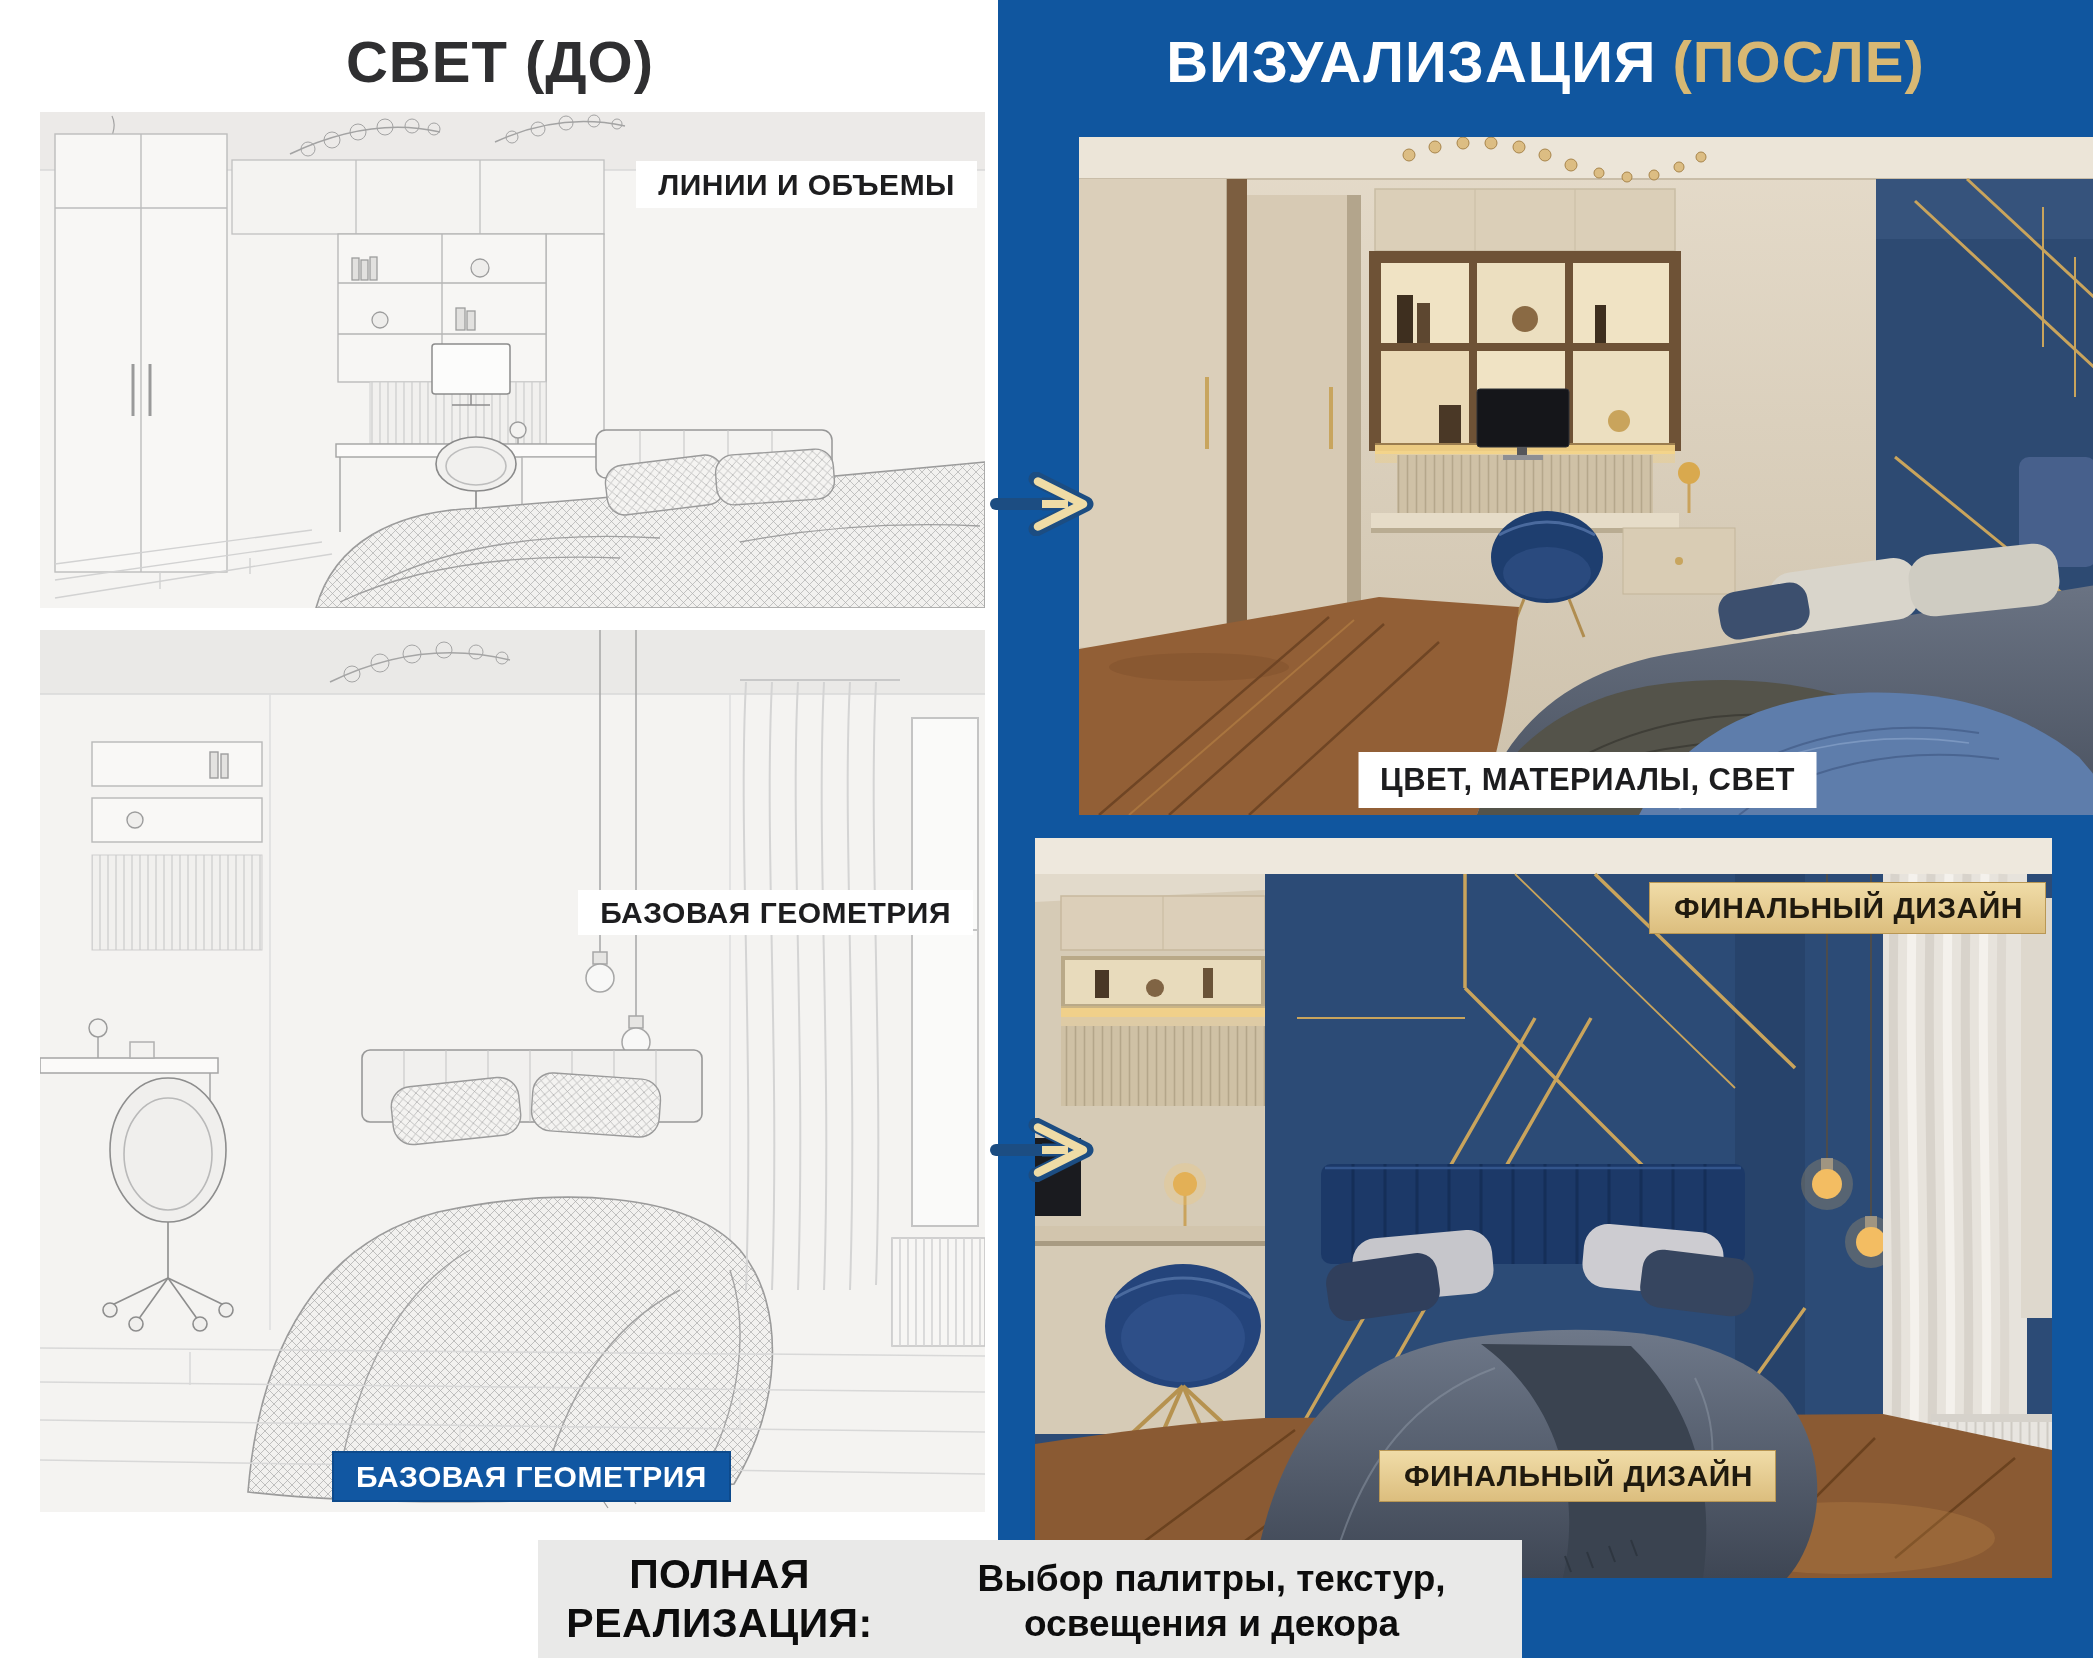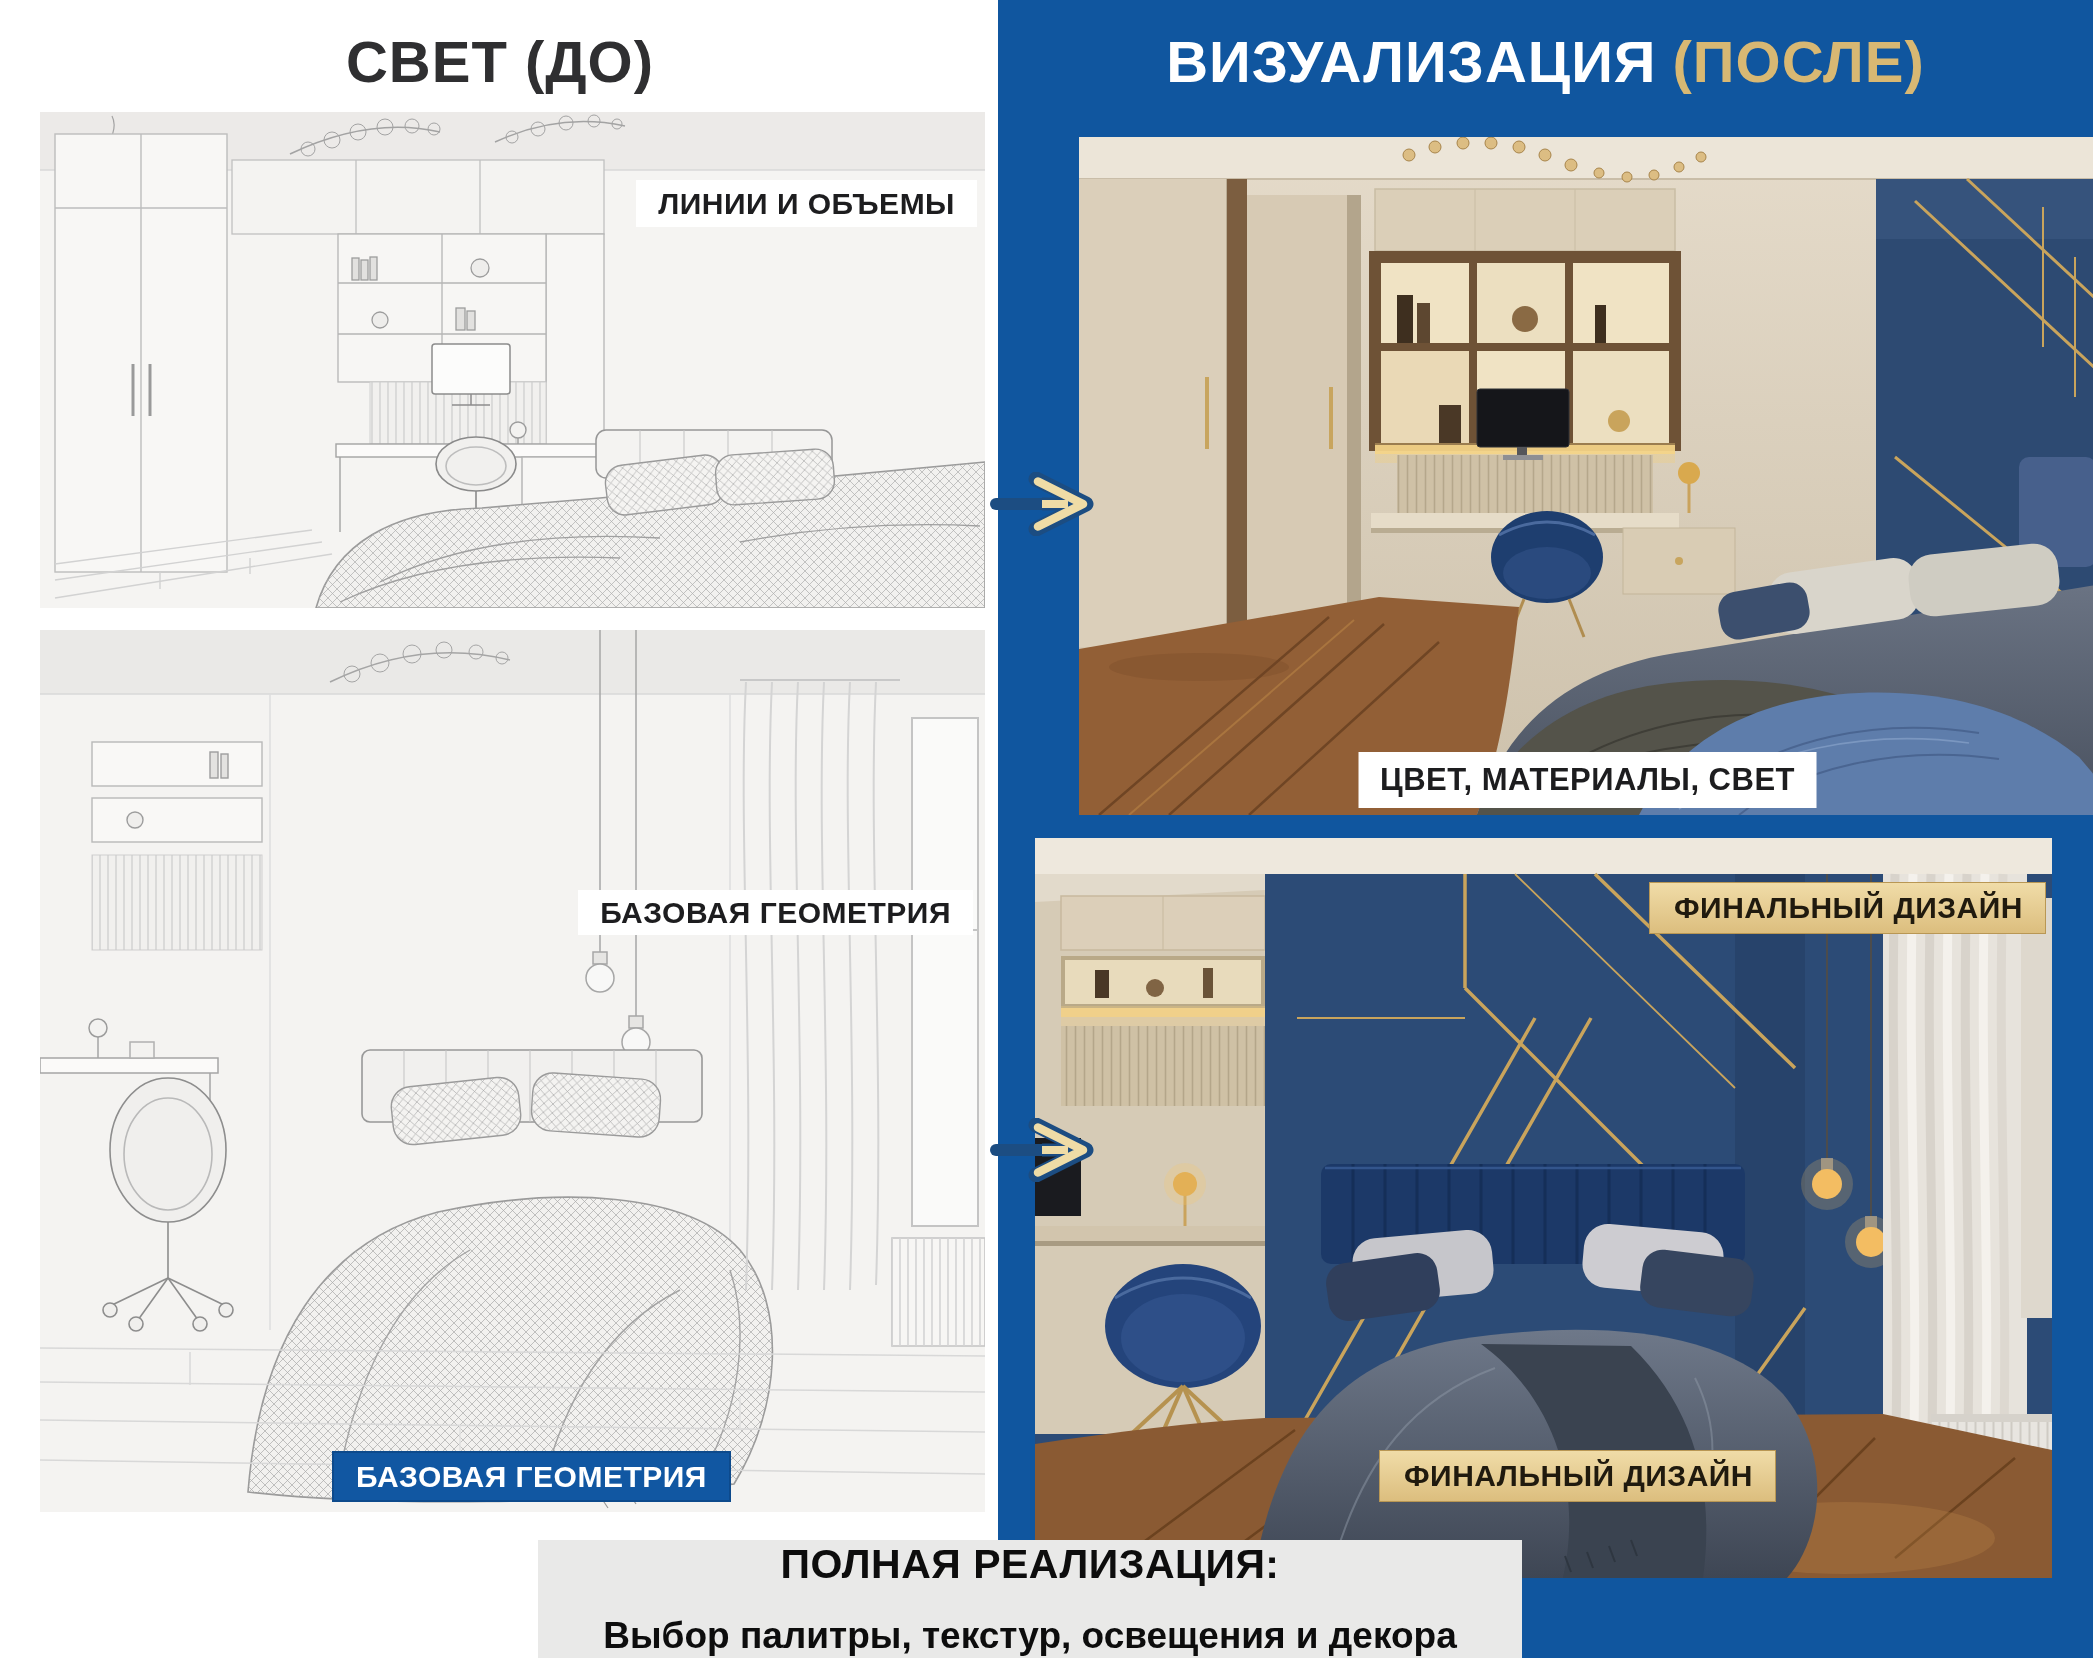--- a/index.html
+++ b/index.html
@@ -21,21 +21,21 @@
   .tag{
     position:absolute;display:flex;align-items:center;white-space:nowrap;
     font-weight:800;font-size:30px;letter-spacing:.5px;padding:0 22px;
   }
   .tag-white{background:#ffffff;color:#1d1d1f;}
   .tag-blue{background:#1157a2;color:#ffffff;border:2px solid #0d4a8c;}
   .tag-gold{background:linear-gradient(#f0dca8,#dcbe7e);color:#201a0e;border:1px solid #b99754;padding-left:24px;}
   .arrow{position:absolute;width:104px;height:64px;}
   .footer-box{
     position:absolute;left:538px;top:1540px;width:984px;height:118px;
-    background:#e9e9e8;z-index:5;display:flex;flex-direction:column;align-items:center;justify-content:space-between;
+    background:#e9e9e8;z-index:5;display:flex;flex-direction:row;align-items:center;justify-content:flex-start;
     color:#0d0d0d;text-align:center;
   }
   .footer-title{font-size:41px;font-weight:800;letter-spacing:.5px;line-height:1.2;}
   .footer-sub{font-size:37px;font-weight:700;line-height:1.2;margin-top:5px;}
 </style>
 </head>
 <body>
 
 <div id="canvas">
 
@@ -154,21 +154,21 @@
       </g>
 
       <g stroke="#d2d2d2" stroke-width="1.4">
         <line x1="15" y1="452" x2="272" y2="418"></line>
           <line x1="15" y1="468" x2="282" y2="430"></line>
         <line x1="15" y1="486" x2="292" y2="442"></line>
           <line x1="120" y1="460" x2="120" y2="477"></line>
         <line x1="210" y1="446" x2="210" y2="462"></line>
       </g>
     </svg>
-    <div class="tag tag-white" style="right:8px;top:68px;height:47px;text-align:right;">
+    <div class="tag tag-white" style="right:8px;top:49px;height:47px;text-align:right;">
       <span>ЛИНИИ И ОБЪЕМЫ</span>
     </div>
   </div>
 
   <div class="panel" style="left:1079px;top:137px;width:1017px;height:678px;background:#d8cdbb;">
     <svg viewBox="0 0 1017 678" preserveAspectRatio="none">
       <defs>
         <linearGradient id="wall1" x1="0" y1="0" x2="0" y2="1">
           <stop offset="0" stop-color="#e5dbca"></stop>
             <stop offset="1" stop-color="#cdc1ab"></stop>

